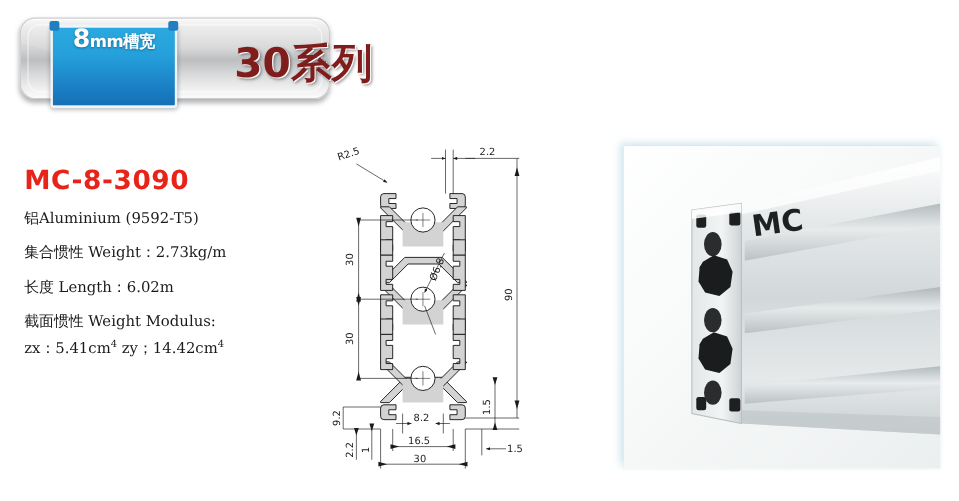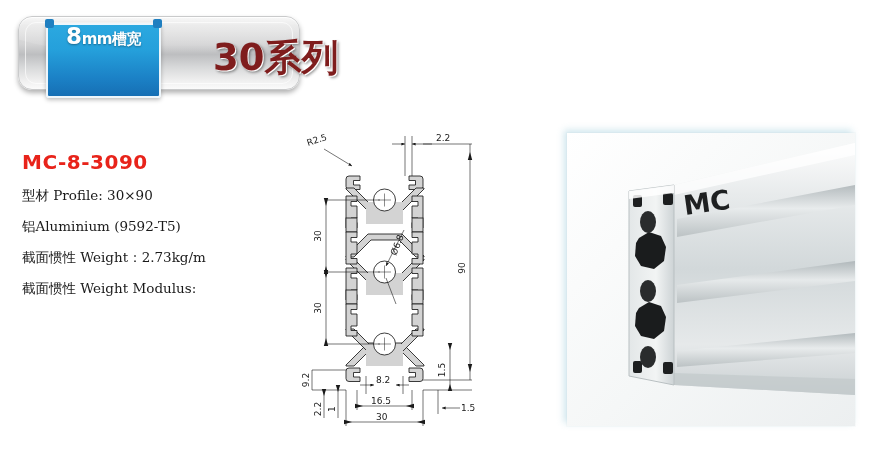--- a/index.html
+++ b/index.html
@@ -78,21 +78,21 @@
     margin-left:48px;
   }
 
   
   #spec-block{
     position:absolute;left:22px;top:150px;width:265px;
     color:#1a1a1a;
   }
   #product-code{
     font-family:"DejaVu Sans", sans-serif;
-    font-weight:bold;font-size:20px;
+    font-weight:bold;font-size:24px;
     color:#e8231a;
     letter-spacing:0.5px;
     margin:0 0 12px 0;
   }
   .spec-line{
     font-family:"DejaVu Serif", serif;
     font-size:13.5px;
     line-height:19px;
     margin:0 0 12px 0;
     white-space:nowrap;
@@ -131,29 +131,30 @@
     <span class="ribbon-label"><span class="big">8</span><span class="small">mm</span><span class="cn">槽宽</span></span>
   </div>
 
   <div id="series-label">30系列</div>
 </div>
 
 <div id="spec-block">
 
   <div id="product-code">MC-8-3090</div>
 
-  <div class="spec-line">型材 Profile: 30×90</div>
 
   <div class="spec-line">铝Aluminium (9592-T5)</div>
 
-  <div class="spec-line">截面惯性 Weight：2.73kg/m</div>
-
+  <div class="spec-line">集合惯性 Weight：2.73kg/m</div>
+
+  <div class="spec-line">长度 Length：6.02m</div>
 
 
   <div class="spec-line tight">截面惯性 Weight Modulus:</div>
+  <div class="spec-line"><span>zx：5.41cm</span><sup>4</sup><span>   zy；14.42cm</span><sup>4</sup></div>
 </div>
 
 <div id="technical-drawing">
 <svg width="235" height="322" viewBox="0 0 235 322" xmlns="http://www.w3.org/2000/svg">
   <defs>
     <marker id="ar" markerWidth="7" markerHeight="7" refX="6" refY="2.5" orient="auto">
       <path d="M0,0 L6,2.5 L0,5 z" fill="#1a1a1a"></path>
     </marker>
     <marker id="arr" markerWidth="7" markerHeight="7" refX="0" refY="2.5" orient="auto">
       <path d="M6,0 L0,2.5 L6,5 z" fill="#1a1a1a"></path>

